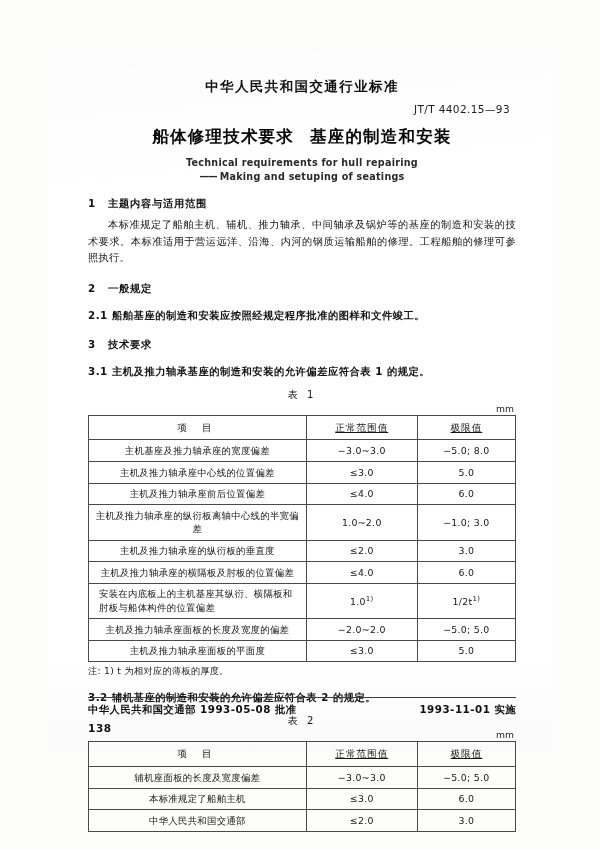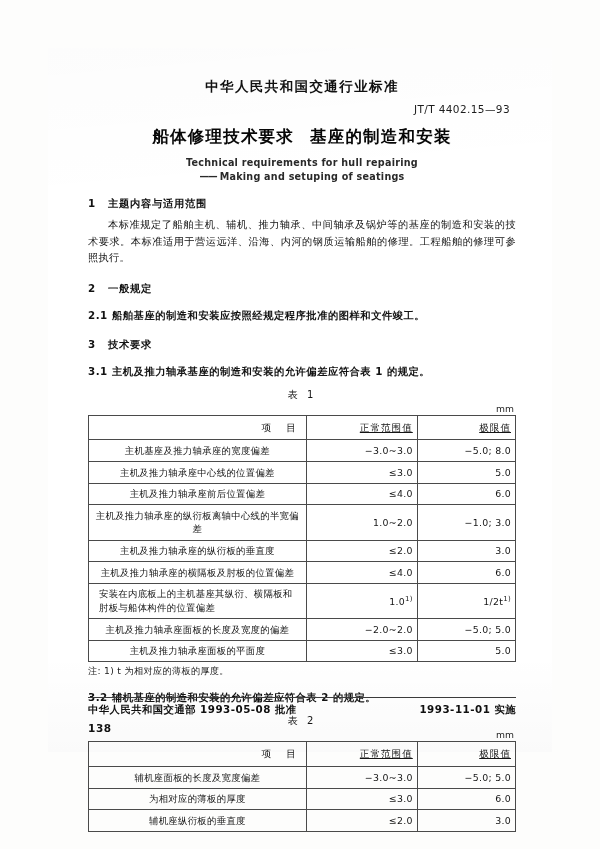--- a/index.html
+++ b/index.html
@@ -161,21 +161,21 @@
   table.std {
     width: 100%;
     border-collapse: collapse;
     font-size: 9.4px;
     color: #151515;
     filter: blur(0.17px);
   }
   table.std th, table.std td {
     border: 1px solid #4a4a4a;
     padding: 3px 4px;
-    text-align: right;
+    text-align: center;
     vertical-align: middle;
     letter-spacing: 0.3px;
     line-height: 1.45;
     font-weight: normal;
   }
   table.std thead th {
     padding: 5px 4px;
     font-size: 9.6px;
     letter-spacing: 1px;
   }
@@ -343,26 +343,26 @@
               <th class="col-limit">极限值</th>
             </tr>
           </thead>
           <tbody>
               <tr>
                 <td class="item">辅机座面板的长度及宽度偏差</td>
                 <td>−3.0~3.0</td>
                 <td>−5.0; 5.0</td>
               </tr>
               <tr>
-                <td class="item">为相对应的薄板的厚度</td>
+                <td class="item">本标准规定了船舶主机</td>
                 <td>≤3.0</td>
                 <td>6.0</td>
               </tr>
               <tr>
-                <td class="item">辅机座纵衍板的垂直度</td>
+                <td class="item">中华人民共和国交通部</td>
                 <td>≤2.0</td>
                 <td>3.0</td>
               </tr>
             </tbody>
         </table>
       </div>
 
     </div>
 
     <div class="footer-rule"></div>

